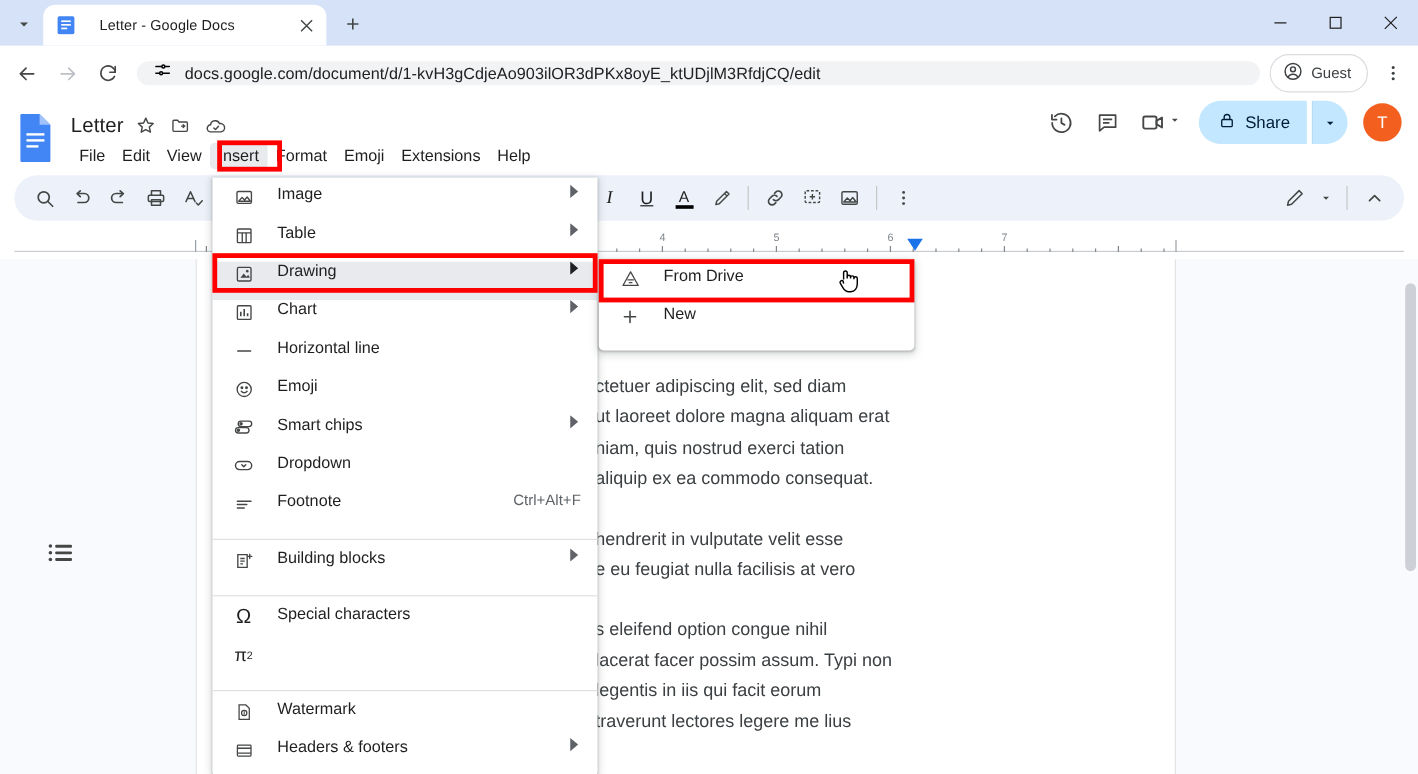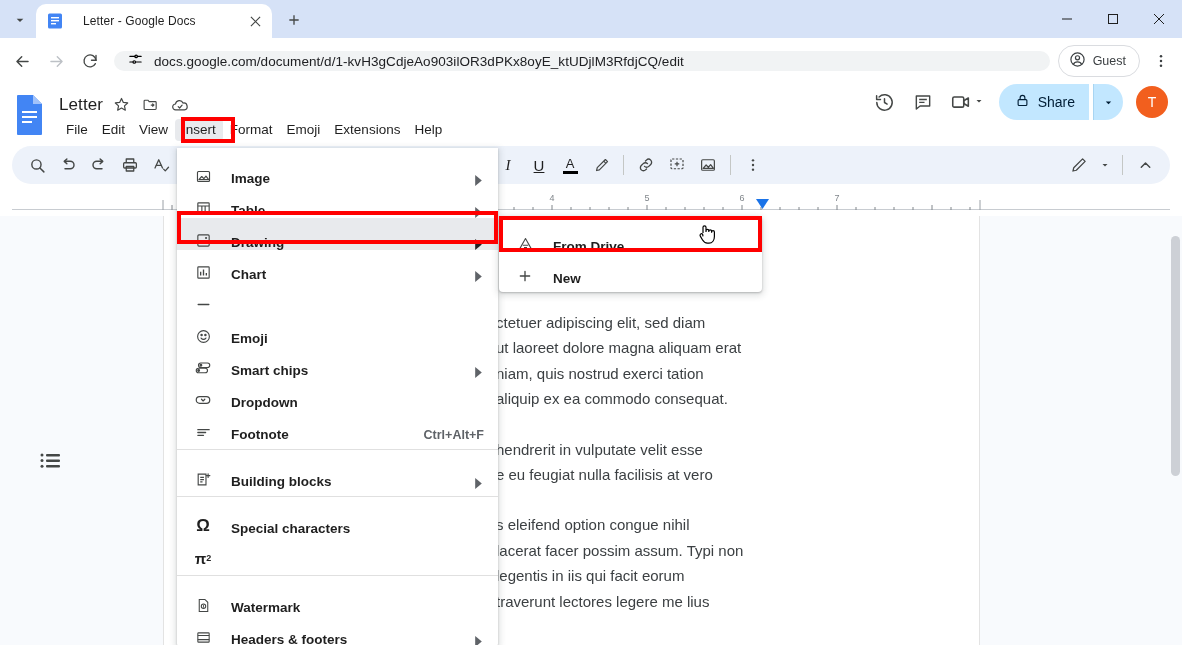--- a/index.html
+++ b/index.html
@@ -178,22 +178,22 @@
   }
 
   
   .menu-panel {
     position:absolute; left:177px; top:148px; width:321px;
     background:#fff; border-radius:0 0 4px 4px;
     box-shadow:0 2px 6px 2px rgba(60,64,67,.15), 0 1px 2px rgba(60,64,67,.3);
     padding:6px 0 0 0; z-index:40;
   }
   .mi {
-    height:32px; display:flex; align-items:flex-end; padding:0 14px 0 16px;
-    gap:0; position:relative; color:#1f1f1f; font-size:13.5px;font-weight:bold;
+    height:32px; display:flex; align-items:flex-start; padding:0 14px 0 16px;
+    gap:0; position:relative; color:#1f1f1f; font-size:13.5px;
   }
   .mi.hl { background:#e8eaed; }
   .mi-icon {
     width:20px; height:20px; flex:0 0 20px; display:flex;
     align-items:center; justify-content:center; color:#444746;
     margin-right:18px;
   }
   .mi-label { flex:1; white-space:nowrap; }
   .mi-shortcut { color:#5f6368; font-size:12.5px; }
   .mi-arrow { color:#5f6368; margin-left:12px; display:flex; }
@@ -624,20 +624,21 @@
         </svg>
       </span>
   </div>
 
   <div class="mi">
     <span class="mi-icon">
       <svg width="17" height="17" viewBox="0 0 24 24" stroke="currentColor" stroke-width="1.9" stroke-linecap="round">
           <path d="M4.5 12h15"></path>
         </svg>
     </span>
+    <span class="mi-label">Horizontal line</span>
   </div>
 
   <div class="mi">
     <span class="mi-icon">
       <svg width="17" height="17" viewBox="0 0 24 24" fill="none" stroke="currentColor" stroke-width="1.6">
           <circle cx="12" cy="12" r="8.3"></circle>
           <circle cx="9.3" cy="10" r=".95" fill="currentColor"></circle>
           <circle cx="14.7" cy="10" r=".95" fill="currentColor"></circle>
           <path d="M8.6 14.2c.9 1.2 2 1.8 3.4 1.8s2.5-.6 3.4-1.8" stroke-linecap="round"></path>
         </svg>

